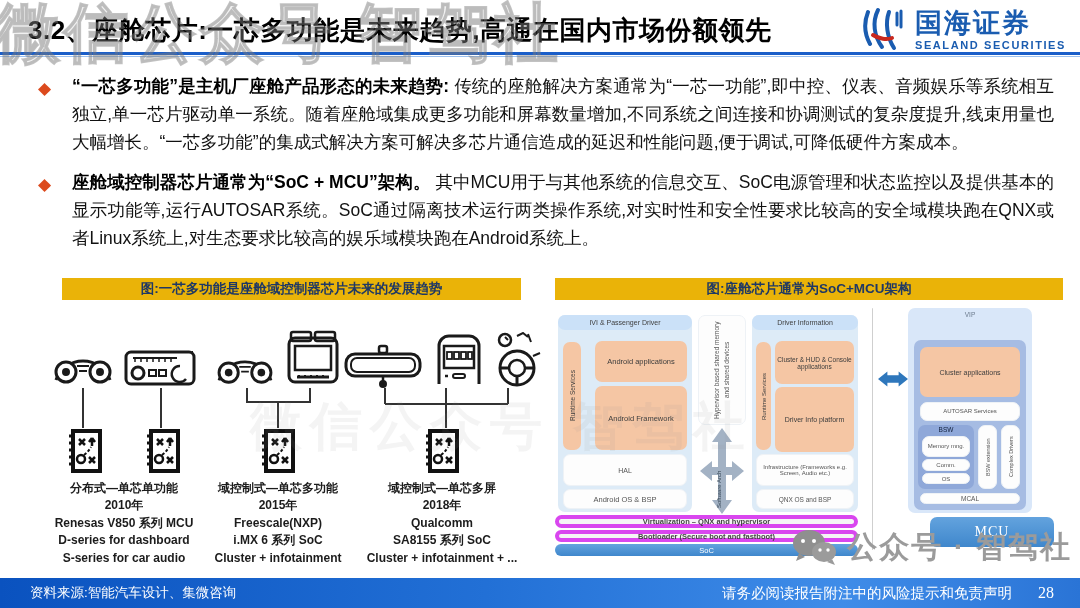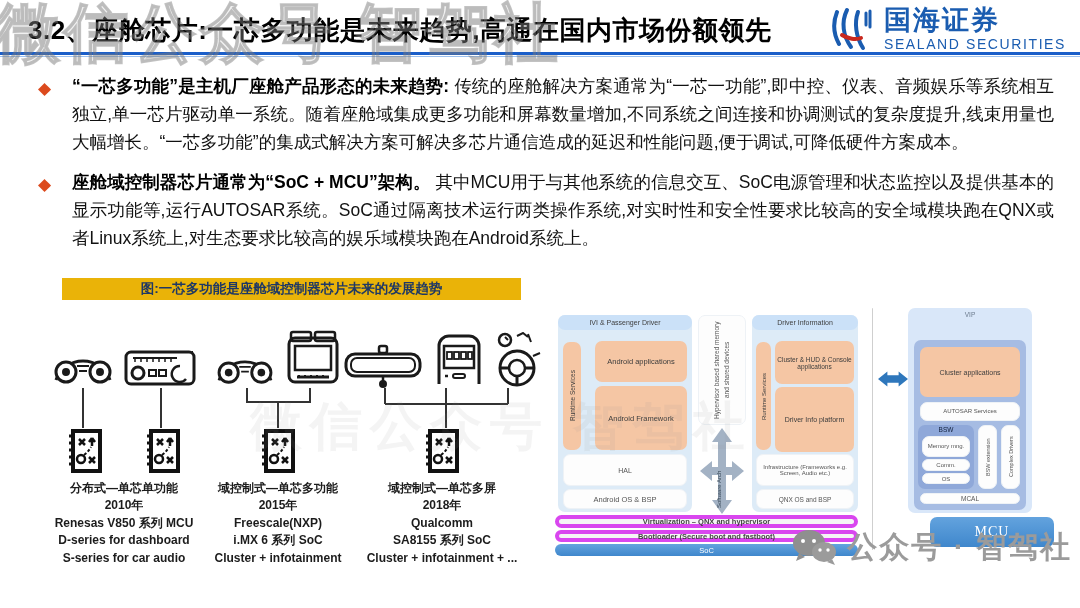--- a/index.html
+++ b/index.html
@@ -5,21 +5,21 @@
   html,body{margin:0;padding:0;background:#e8e8e8;}
   .slide{position:relative;width:1080px;height:608px;background:#fff;overflow:hidden;
          font-family:"Liberation Sans","DejaVu Sans",sans-serif;color:#111;}
   
   .title{position:absolute;left:28px;top:13px;font-size:26px;font-weight:bold;color:#000;letter-spacing:.5px;z-index:2;}
   .rule-main{position:absolute;left:0;top:52px;width:1080px;height:3px;background:#1a5ec9;z-index:1;}
   .rule-sub{position:absolute;left:0;top:56px;width:1080px;height:1px;background:#9cc0ee;z-index:1;}
   .logo{position:absolute;right:14px;top:7px;display:flex;align-items:flex-end;gap:12px;z-index:3;background:#fff;padding-left:6px;}
   .logo-txt{display:flex;flex-direction:column;line-height:1;}
   .logo-cn{font-size:27px;font-weight:bold;color:#1a5cb0;letter-spacing:2px;}
-  .logo-en{font-size:14px;color:#1a5cb0;letter-spacing:1.6px;margin-top:3px;font-weight:normal;}
+  .logo-en{font-size:11px;color:#1a5cb0;letter-spacing:1.6px;margin-top:3px;font-weight:bold;}
   
   .wm-top{position:absolute;left:-4px;top:-10px;font-size:64px;font-weight:bold;letter-spacing:4px;white-space:nowrap;
           color:rgba(120,120,120,.10);-webkit-text-stroke:1.5px rgba(125,125,125,.45);z-index:6;pointer-events:none;}
   .wm-mid{position:absolute;left:250px;top:392px;font-size:52px;font-weight:bold;letter-spacing:8px;white-space:nowrap;
           color:rgba(150,150,150,.10);z-index:5;pointer-events:none;}
   .wm-bottom{position:absolute;right:8px;top:527px;display:flex;align-items:flex-end;gap:10px;z-index:9;
              color:#9b9b9b;font-size:30px;font-weight:bold;letter-spacing:2px;pointer-events:none;}
   
   .bullets{position:absolute;left:38px;top:72px;width:1016px;z-index:2;}
   .bullet{position:relative;padding-left:34px;margin-bottom:12px;font-size:17.5px;line-height:28px;text-align:justify;}
@@ -275,20 +275,21 @@
           <div>2018年</div>
           <div>Qualcomm</div>
           <div>SA8155 系列 SoC</div>
           <div>Cluster + infotainment + ...</div>
         </div>
       </div>
     </div>
   </div>
 
   <div class="fig-right">
+    <div class="caption">图:座舱芯片通常为SoC+MCU架构</div>
 
     <div class="abs col" style="left:10px;top:37px;width:134px;height:197px;"></div>
     <div class="abs colhead" style="left:10px;top:37px;width:134px;height:15px;">IVI &amp; Passenger Driver</div>
     <div class="abs orange vtext" style="left:15px;top:64px;width:18px;height:108px;font-size:6.5px;">Runtime Services</div>
     <div class="abs orange" style="left:47px;top:63px;width:92px;height:41px;font-size:7.5px;">Android applications</div>
     <div class="abs orange" style="left:47px;top:108px;width:92px;height:64px;font-size:7.5px;">Android Framework</div>
     <div class="abs wbox" style="left:15px;top:176px;width:124px;height:32px;font-size:7px;">HAL</div>
     <div class="abs wbox" style="left:15px;top:211px;width:124px;height:20px;font-size:7.5px;">Android OS &amp; BSP</div>
 
     <div class="abs wbox vtext" style="left:150px;top:37px;width:48px;height:110px;font-size:6.5px;line-height:1.5;padding:2px;">Hypervisor based shared memory and shared devices</div>
@@ -345,14 +346,21 @@
           <circle cx="23" cy="13" r="2" fill="#fff"></circle>
         <ellipse cx="33" cy="24" rx="12" ry="10" fill="#9b9b9b"></ellipse>
         <path d="M41,31 l3,6 l-8,-3 z" fill="#9b9b9b"></path>
         <circle cx="29" cy="22" r="1.7" fill="#fff"></circle>
           <circle cx="37" cy="22" r="1.7" fill="#fff"></circle>
       </svg>
     </span>
     <span>公众号 · 智驾社</span>
   </div>
 
+  <div class="footer">
+    <span>资料来源:智能汽车设计、集微咨询</span>
+    <span class="footer-right">
+      <span>请务必阅读报告附注中的风险提示和免责声明</span>
+      <span class="page-num">28</span>
+    </span>
+  </div>
 
 </div>
 
 </body></html>

